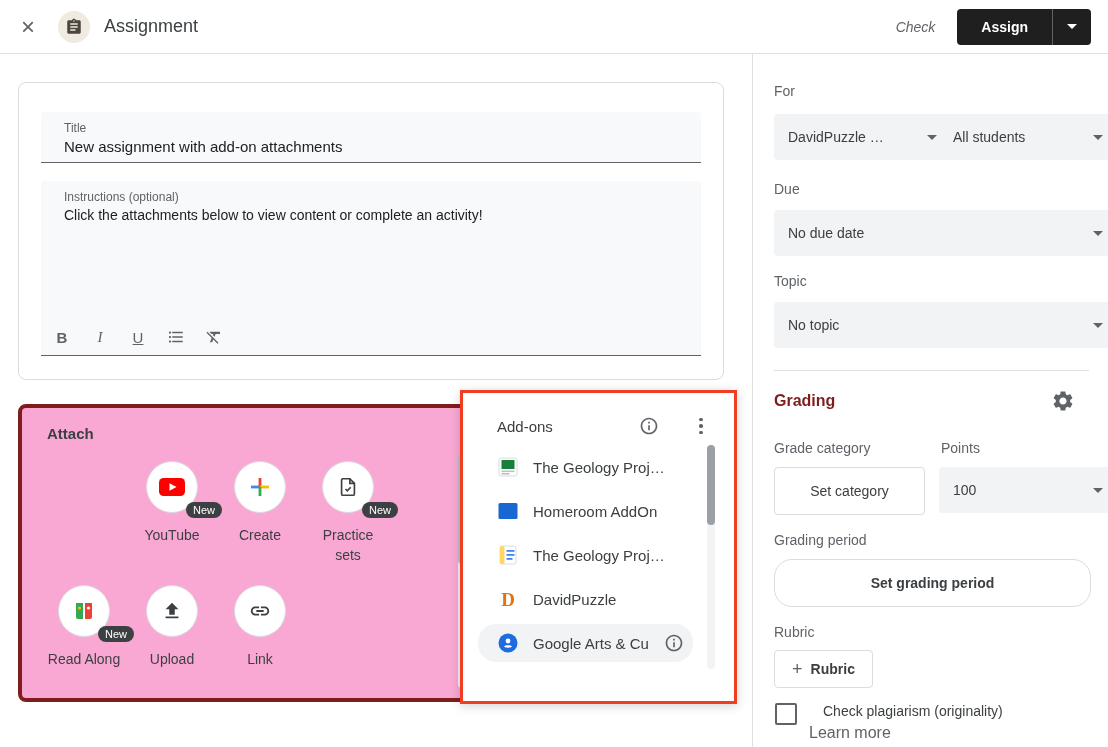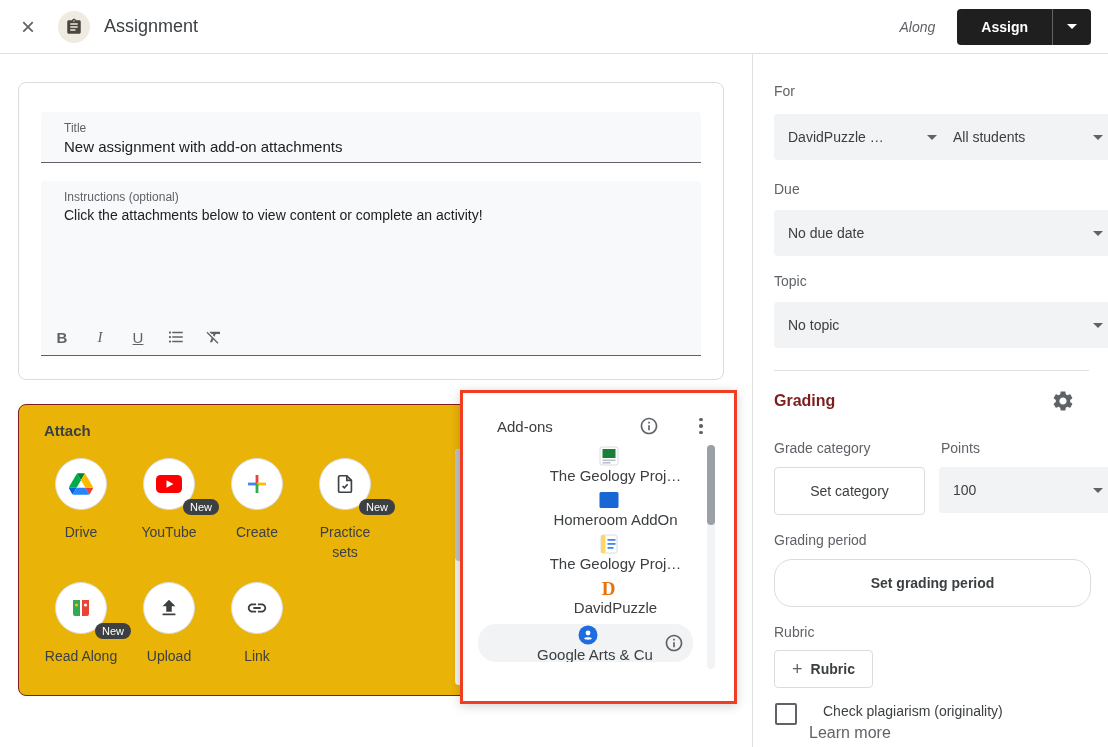--- a/index.html
+++ b/index.html
@@ -33,41 +33,41 @@
   .title-value{position:absolute;left:23px;top:26px;font-size:15px;color:#202124;}
   .instr-field{left:22px;top:98px;width:660px;height:174px;}
   .instr-value{position:absolute;left:23px;top:26px;font-size:14px;color:#202124;}
   .fmt-toolbar{position:absolute;left:12px;bottom:8px;display:flex;align-items:center;gap:20px;}
   .fmt-btn{width:18px;height:20px;display:flex;align-items:center;justify-content:center;color:#5f6368;cursor:pointer;}
   .fmt-b{font-weight:bold;font-size:15px;}
   .fmt-i{font-style:italic;font-size:15px;font-family:"Liberation Serif",serif;}
   .fmt-u{font-size:15px;text-decoration:underline;}
 
   
-  .attach-card{position:absolute;left:18px;top:404px;width:704px;height:290px;border:1px solid #7f1d1d;border-radius:8px;background:#eab308;}
+  .attach-card{position:absolute;left:18px;top:404px;width:704px;height:290px;border:4px solid #7f1d1d;border-radius:8px;background:#f9a8d4;}
   .attach-heading{position:absolute;left:25px;top:17px;font-size:15px;font-weight:bold;color:#3c4043;}
   .attach-opt{position:absolute;width:76px;text-align:center;cursor:pointer;}
   .opt-circle{width:50px;height:50px;border:1px solid #dadce0;border-radius:50%;margin:0 auto;
     display:flex;align-items:center;justify-content:center;background:#fff;}
   .opt-label{margin-top:12px;font-size:14px;color:#3c4043;line-height:20px;}
   .new-badge{position:absolute;left:52px;top:41px;background:#3c4043;color:#fff;font-size:11px;
     padding:2px 7px;border-radius:10px;white-space:nowrap;}
   .attach-scroll-track{position:absolute;left:436px;top:44px;width:8px;height:236px;background:#f1f3f4;border-radius:4px;}
   .attach-scroll-thumb{position:absolute;left:0;top:0;width:8px;height:112px;background:#bdc1c6;border-radius:4px;}
 
   
   .addons-popup{position:absolute;left:460px;top:390px;width:271px;height:308px;
     border:3px solid #ef3e23;background:#fff;z-index:40;box-shadow:0 2px 10px rgba(0,0,0,.18);}
   .addons-title{position:absolute;left:34px;top:25px;font-size:15px;color:#3c4043;}
   .addons-info{position:absolute;left:176px;top:23px;width:20px;height:20px;cursor:pointer;}
   .addons-menu{position:absolute;left:228px;top:23px;width:20px;height:20px;display:flex;flex-direction:column;
     align-items:center;justify-content:center;gap:3px;cursor:pointer;}
   .addons-menu i{width:3.5px;height:3.5px;border-radius:50%;background:#5f6368;display:block;}
   .addon-rows{position:absolute;left:0;top:52px;width:100%;}
-  .addon-row{position:relative;height:44px;display:flex;align-items:center;padding-left:34px;cursor:pointer;flex-direction:column;}
+  .addon-row{position:relative;height:44px;display:flex;align-items:center;padding-left:34px;cursor:pointer;}
   .addon-row.selected{margin:0 41px 0 15px;padding-left:19px;background:#f1f3f4;border-radius:18px;height:38px;margin-top:3px;margin-bottom:3px;}
   .addon-ic{width:22px;height:22px;flex:0 0 auto;display:flex;align-items:center;justify-content:center;margin-right:14px;}
   .addon-label{font-size:15px;color:#3c4043;white-space:nowrap;overflow:hidden;max-width:150px;}
   .row-info{position:absolute;right:9px;top:9px;width:20px;height:20px;cursor:pointer;}
   .popup-scroll-track{position:absolute;right:19px;top:52px;width:8px;height:224px;background:#f1f3f4;border-radius:4px;}
   .popup-scroll-thumb{position:absolute;left:0;top:0;width:8px;height:80px;background:#9aa0a6;border-radius:4px;}
 
   
   .sidebar{position:absolute;left:752px;top:53px;width:356px;height:694px;border-left:1px solid #e0e0e0;background:#fff;}
   .side-label{position:absolute;font-size:14px;color:#5f6368;}
@@ -92,21 +92,21 @@
 
 <div class="topbar">
   <div class="close-btn">×</div>
   <div class="assign-badge">
     <svg width="18" height="18" viewBox="0 0 24 24" fill="#4a463f">
         <path d="M19 3h-4.18C14.4 1.84 13.3 1 12 1c-1.3 0-2.4.84-2.82 2H5c-1.1 0-2 .9-2 2v14c0 1.1.9 2 2 2h14c1.1 0 2-.9 2-2V5c0-1.1-.9-2-2-2zm-7 0c.55 0 1 .45 1 1s-.45 1-1 1-1-.45-1-1 .45-1 1-1zm2 14H7v-2h7v2zm3-4H7v-2h10v2zm0-4H7V7h10v2z"></path>
       </svg>
   </div>
   <div class="page-title">Assignment</div>
   <div class="topbar-right">
-    <div class="saved">Along</div>
+    <div class="saved">Check</div>
     <div class="assign-split">
       <div class="assign-main">Assign</div>
       <div class="assign-arrow">
         <span class="tri-down-white"></span>
       </div>
     </div>
   </div>
 </div>
 
 <div class="form-card">
@@ -131,33 +131,20 @@
             <path d="M3.27 5L2 6.27l6.97 6.97L6.5 19h3l1.57-3.66L16.73 21 18 19.73 3.55 5.27 3.27 5zM6 5v.18L8.82 8h2.4l-.72 1.68 2.1 2.1L14.21 8H20V5H6z"></path>
           </svg>
       </div>
     </div>
   </div>
 </div>
 
 <div class="attach-card">
   <div class="attach-heading">Attach</div>
 
-  <div class="attach-opt" style="left:24px;top:53px;">
-    <div class="opt-circle">
-      <svg width="24" height="22" viewBox="0 0 87.3 78">
-          <path fill="#0066da" d="m6.6 66.85 3.85 6.65c.8 1.4 1.95 2.5 3.3 3.3l13.75-23.8h-27.5c0 1.55.4 3.1 1.2 4.5z"></path>
-          <path fill="#00ac47" d="m43.65 25-13.75-23.8c-1.35.8-2.5 1.9-3.3 3.3l-25.4 44a9.06 9.06 0 0 0-1.2 4.5h27.5z"></path>
-          <path fill="#ea4335" d="m73.55 76.8c1.35-.8 2.5-1.9 3.3-3.3l1.6-2.75 7.65-13.25c.8-1.4 1.2-2.95 1.2-4.5h-27.5l5.85 11.5z"></path>
-          <path fill="#00832d" d="m43.65 25 13.75-23.8c-1.35-.8-2.9-1.2-4.5-1.2h-18.5c-1.6 0-3.15.45-4.5 1.2z"></path>
-          <path fill="#2684fc" d="m59.8 53h-32.3l-13.75 23.8c1.35.8 2.9 1.2 4.5 1.2h50.8c1.6 0 3.15-.45 4.5-1.2z"></path>
-          <path fill="#ffba00" d="m73.4 26.5-12.7-22c-.8-1.4-1.95-2.5-3.3-3.3l-13.75 23.8 16.15 28h27.45c0-1.55-.4-3.1-1.2-4.5z"></path>
-        </svg>
-    </div>
-    <div class="opt-label">Drive</div>
-  </div>
 
   <div class="attach-opt" style="left:112px;top:53px;">
     <div class="opt-circle">
       <svg width="28" height="22" viewBox="0 0 28 20">
           <rect x="1" y="1" width="26" height="18" rx="4.5" fill="#ff0000"></rect>
           <path d="M11.5 6.2l7 3.8-7 3.8z" fill="#fff"></path>
         </svg>
     </div>
     <div class="opt-label">YouTube</div>
     <div class="new-badge">New</div>

